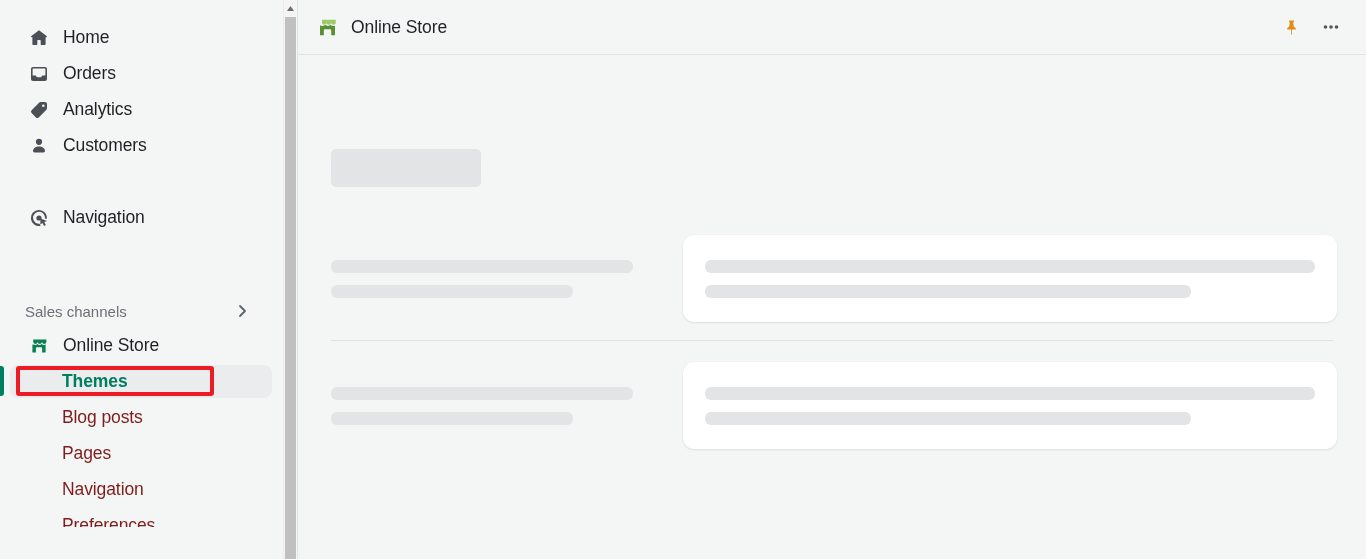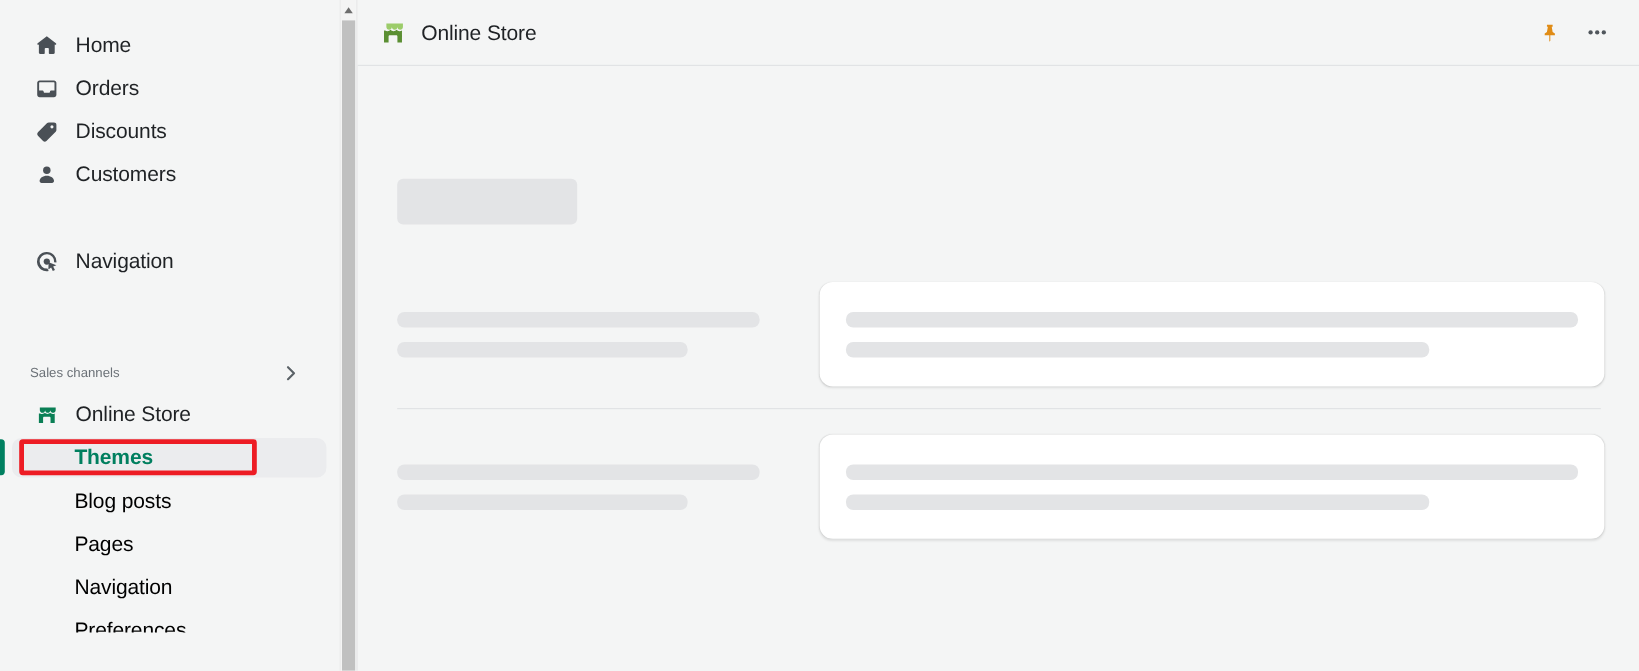--- a/index.html
+++ b/index.html
@@ -63,21 +63,21 @@
     left: 10px;
     top: 296px;
     width: 262px;
     height: 30px;
     display: flex;
     align-items: center;
     cursor: pointer;
     border-radius: 8px;
   }
   #sales-channels-header .sc-label {
-    font-size: 11px;
+    font-size: 15px;
     color: #6b7177;
     margin-left: 15px;
     white-space: nowrap;
     text-align: center;
   }
   #sales-channels-header .sc-chevron {
     margin-left: auto;
     margin-right: 22px;
     display: flex;
     align-items: center;
@@ -94,21 +94,21 @@
     width: 262px;
     height: 33px;
     display: flex;
     align-items: center;
     border-radius: 8px;
     cursor: pointer;
   }
   .sub-item .sub-label {
     font-size: 17.5px;
     margin-left: 52px;
-    color: #000000;
+    color: #7f1d1d;
     letter-spacing: -0.1px;
     white-space: nowrap;
   }
   .sub-item.active {
     background: #ebecee;
   }
   .sub-item.active .sub-label {
     color: #007f5f;
     font-weight: 600;
   }
@@ -292,21 +292,21 @@
       </span>
       <span class="nav-label">Orders</span>
     </div>
 
     <div class="nav-item" style="top:93px">
       <span class="nav-icon">
         <svg width="20" height="20" viewBox="0 0 20 20">
             <path fill="#4a5056" d="M17.4 2.6A2 2 0 0 0 16 2h-4.3a2 2 0 0 0-1.4.6L2.6 10.3a2 2 0 0 0 0 2.8l4.3 4.3a2 2 0 0 0 2.8 0l7.7-7.7A2 2 0 0 0 18 8.3V4a2 2 0 0 0-.6-1.4zM14.3 7a1.3 1.3 0 1 1 0-2.6 1.3 1.3 0 0 1 0 2.6z"></path>
           </svg>
       </span>
-      <span class="nav-label">Discounts</span>
+      <span class="nav-label">Analytics</span>
     </div>
 
     <div class="nav-item" style="top:129px">
       <span class="nav-icon">
         <svg width="20" height="20" viewBox="0 0 20 20">
             <circle cx="10" cy="5.8" r="3.1" fill="#4a5056"></circle>
             <path fill="#4a5056" d="M10 10.4c-3.3 0-6 2-6 4.4 0 .9.7 1.6 1.6 1.6h8.8c.9 0 1.6-.7 1.6-1.6 0-2.4-2.7-4.4-6-4.4z"></path>
           </svg>
       </span>
       <span class="nav-label">Customers</span>

